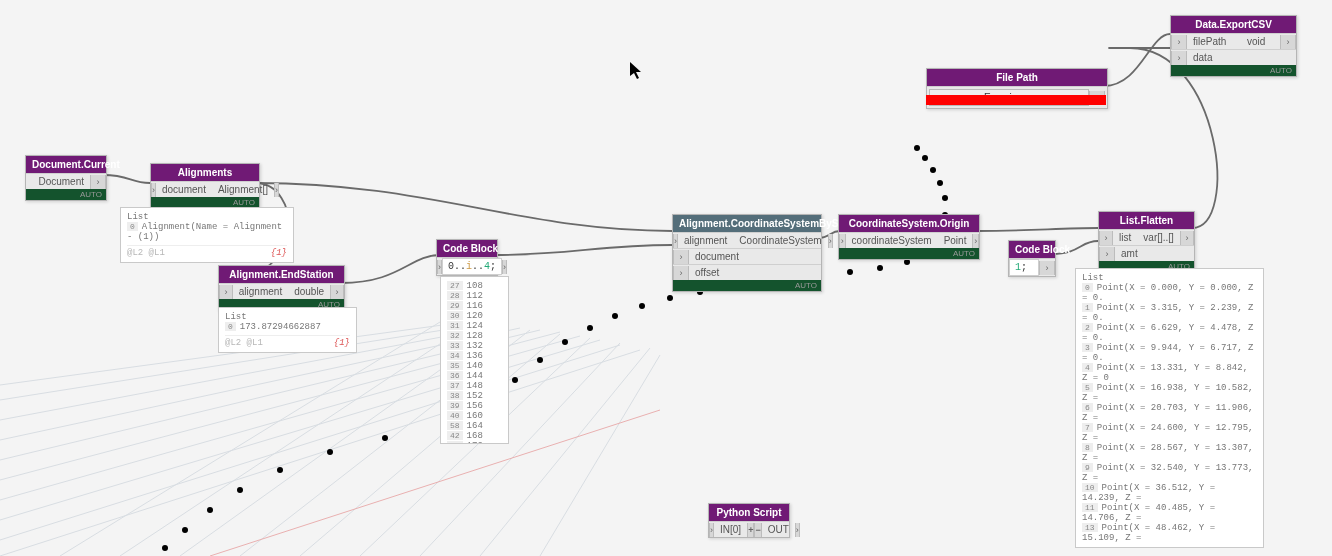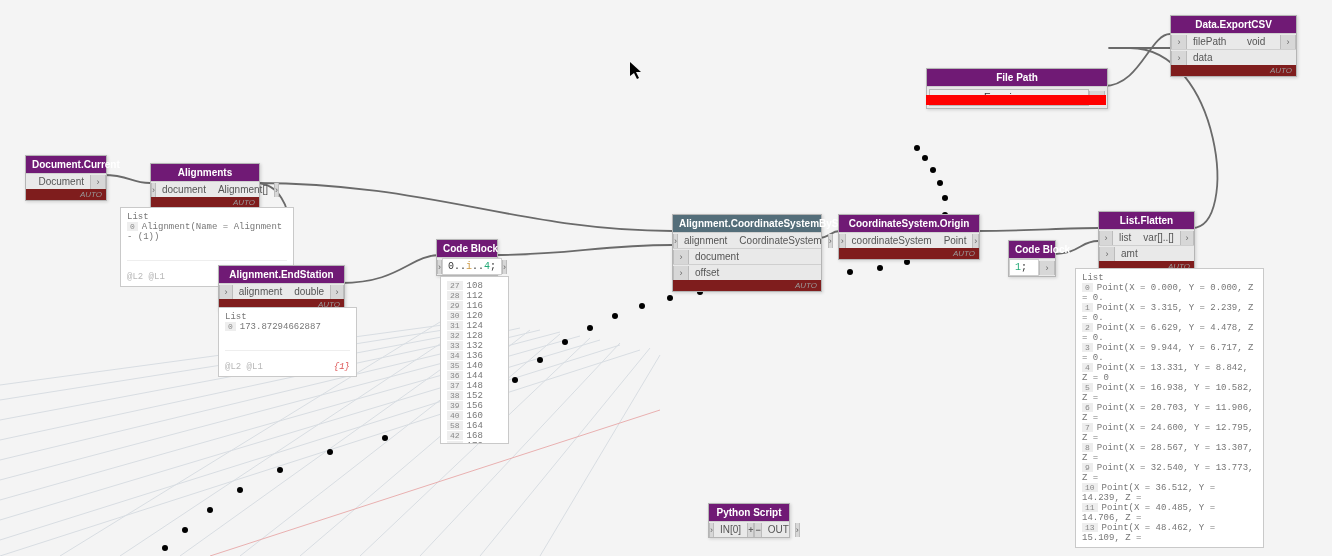--- a/index.html
+++ b/index.html
@@ -2,24 +2,24 @@
 <html><head>
 <meta charset="utf-8">
 <style>
   html,body{margin:0;padding:0;width:1332px;height:556px;background:#f4f4f4;font-family:Arial,Helvetica,sans-serif;font-size:10px;color:#333;overflow:hidden;position:relative}
   svg.canvas{position:absolute;inset:0;pointer-events:none}
   .node{position:absolute;background:#fff;border:1px solid #b5b5b5;box-shadow:1px 1px 3px rgba(0,0,0,.15)}
   .node .title{background:#701a75;color:#fff;font-size:10px;font-weight:bold;text-align:center;padding:3px 6px;white-space:nowrap}
   .node .row{display:flex;align-items:center;background:#e9e9e9;border-top:1px solid #cfcfcf}
   .cell{padding:2px 6px;font-size:10px;color:#555;white-space:nowrap}
   .port{width:14px;height:14px;display:flex;align-items:center;justify-content:center;background:#d7d7d7;color:#666;font-size:9px;border-left:1px solid #bcbcbc;border-right:1px solid #bcbcbc;cursor:pointer}
-  .foot{font-size:8px;color:#999;text-align:right;padding:1px 4px;background:#7f1d1d;font-style:italic}
+  .foot{font-size:8px;color:#999;text-align:right;padding:1px 4px;background:#14532d;}
   .preview{position:absolute;background:#fff;border:1px solid #c9c9c9;font-family:"Courier New",monospace;font-size:9px;color:#777;padding:4px 6px}
   .preview .idx{display:inline-block;background:#eee;color:#888;padding:0 3px;margin-right:4px;font-size:8px}
-  .preview .pfoot{display:flex;justify-content:space-between;color:#b7b7b7;font-size:9px;border-top:1px solid #eee;margin-top:18px;padding-top:11px}
+  .preview .pfoot{display:flex;justify-content:space-between;color:#b7b7b7;font-size:9px;border-top:1px solid #eee;margin-top:3px;padding-top:2px}
   .preview .pfoot .cnt{color:#d55;font-style:italic}
   .codeval{background:#fff;border:1px solid #cfcfcf;padding:2px 5px;font-family:"Courier New",monospace;font-size:10px}
   .codeval .num{color:#2a7}
   .filebtn{background:#eee;border:1px solid #bbb;text-align:center;font-size:10px;padding:2px 0;cursor:pointer}
   .redbar{position:absolute;background:#ff0000;height:10px}
   .cursor{position:absolute;font-size:16px;color:#000;pointer-events:none}
   .dot{fill:#000}
   .grid line{stroke:#d8dde2;stroke-width:1}
   .gridR line{stroke:#e9b0b0;stroke-width:1}
 </style>

